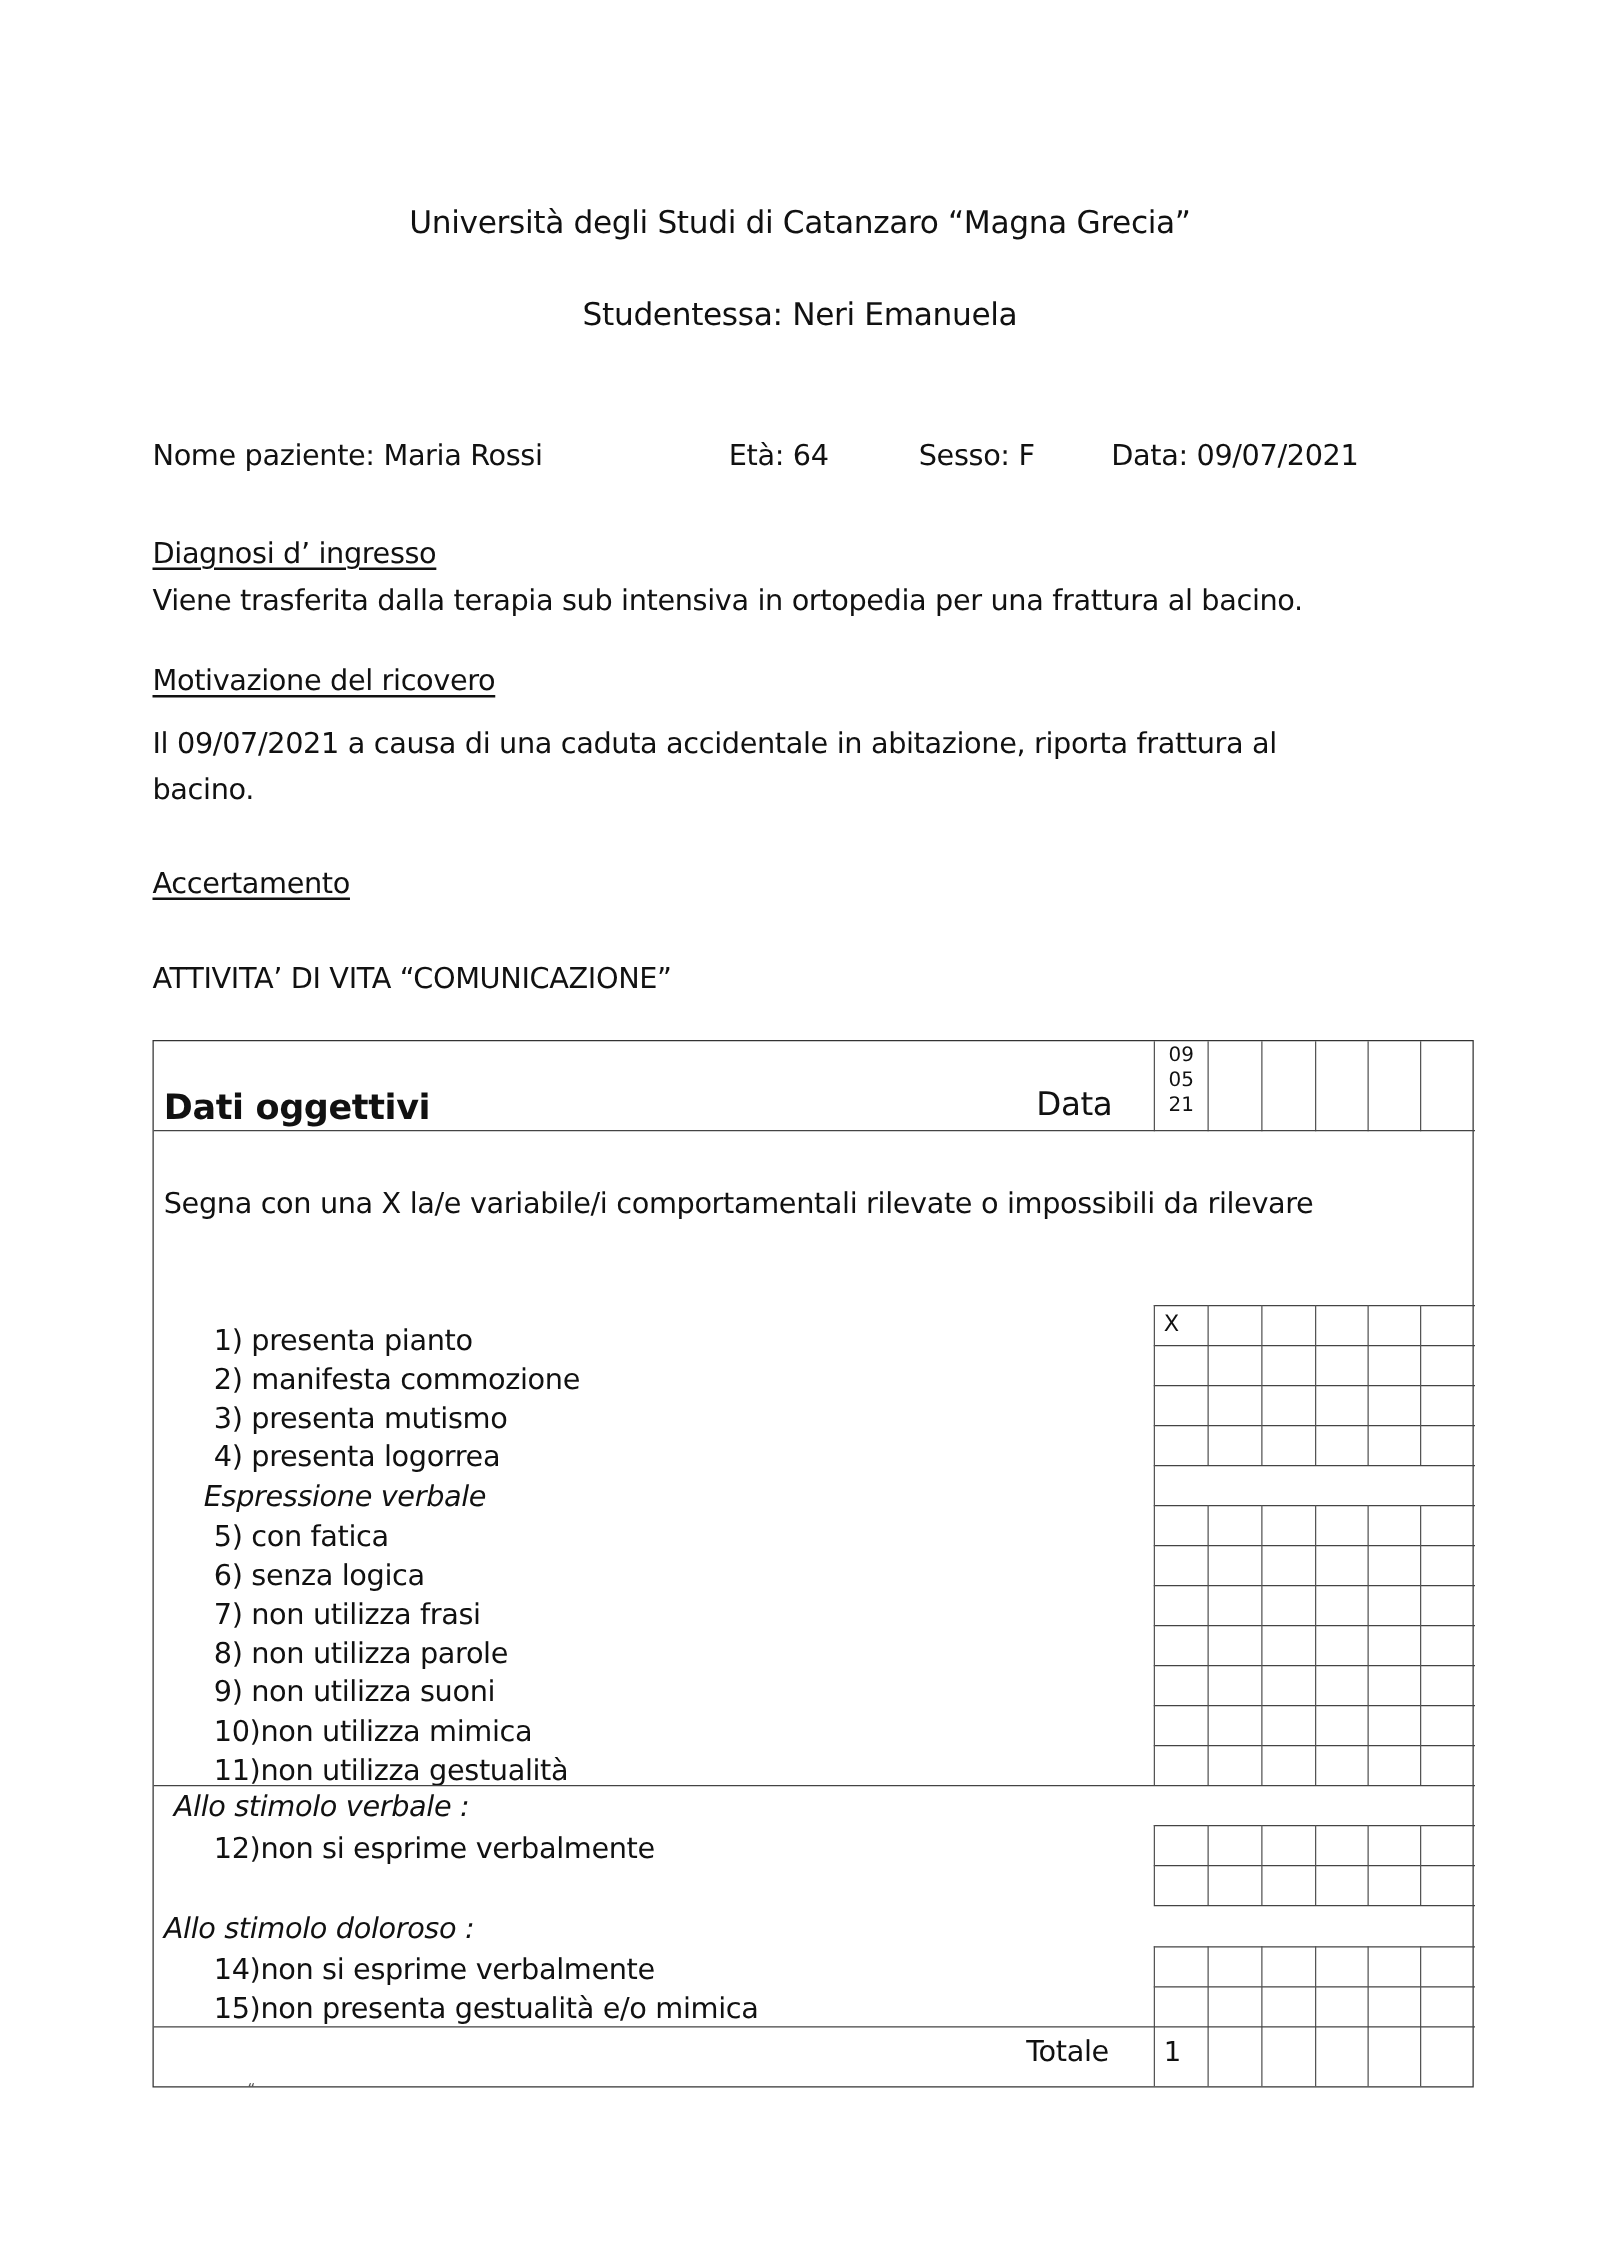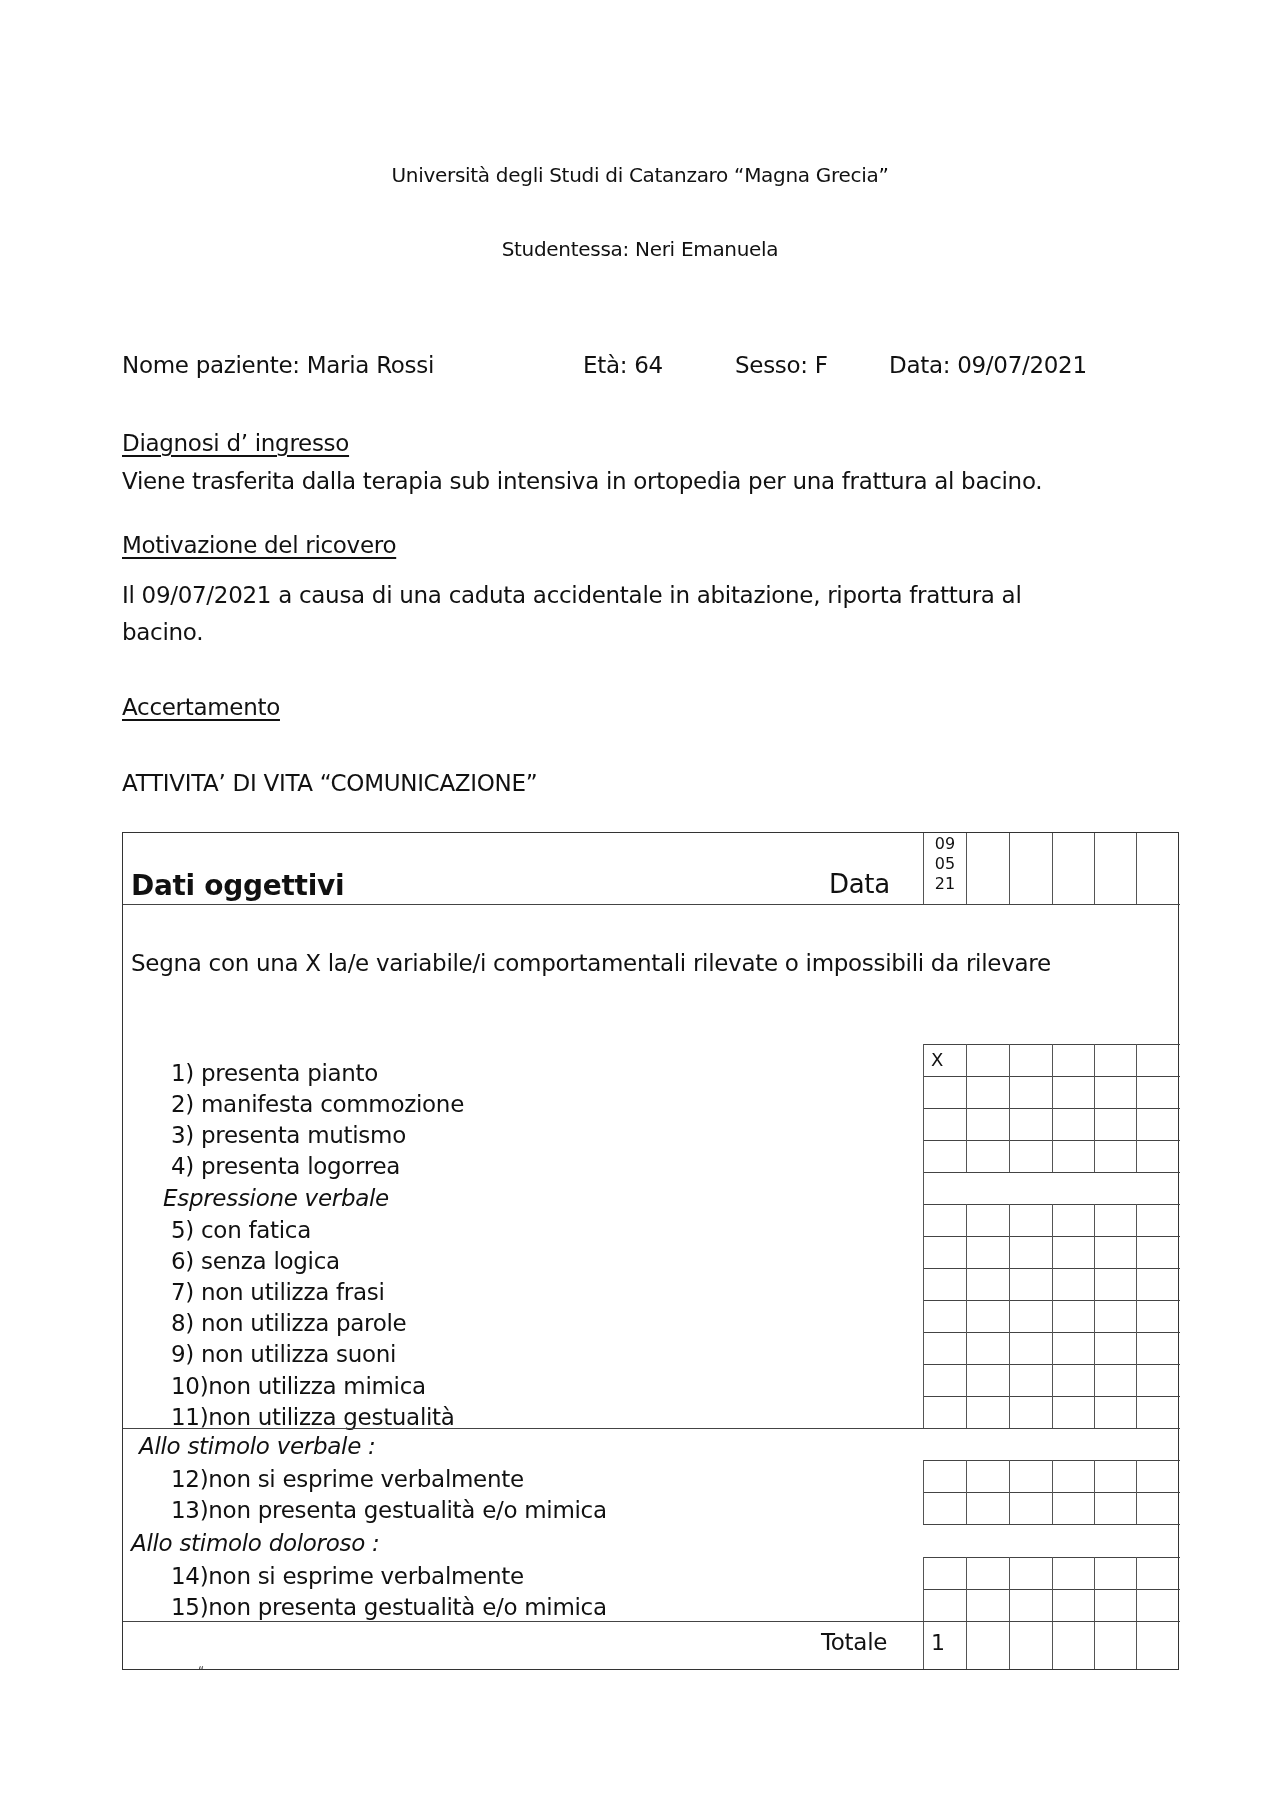--- a/index.html
+++ b/index.html
@@ -1,21 +1,21 @@
 <!DOCTYPE html>
 <html><head>
 <meta charset="utf-8">
 <style>
   html, body { margin: 0; padding: 0; background: #ffffff; }
   body {
     width: 1280px; height: 1811px; position: relative; overflow: hidden;
     font-family: "DejaVu Sans", sans-serif; color: #111111;
   }
   .page { position: absolute; left: 0; top: 0; width: 1280px; height: 1811px; }
-  .hdr { position: absolute; left: 0; width: 1280px; text-align: center; font-size: 20px; letter-spacing: -0.3px; }
+  .hdr { position: absolute; left: 0; width: 1280px; text-align: center; font-size: 25px; letter-spacing: -0.3px; }
   .abs { position: absolute; font-size: 23px; white-space: nowrap; letter-spacing: -0.3px; }
   .u { text-decoration: underline; text-underline-offset: 4px; }
   .bold { font-weight: bold; }
   .it { font-style: italic; }
 
   
   .tbl { position: absolute; left: 122px; top: 832px; width: 1057px; height: 838px; border: 1.5px solid #333; box-sizing: border-box; }
   .hline { position: absolute; height: 0; border-top: 1.5px solid #444; }
   .vline { position: absolute; width: 0; border-left: 1.5px solid #555; }
   .cell-txt { position: absolute; font-size: 16px; color: #111; }
@@ -107,21 +107,20 @@
     <div class="vline" style="left:971px; top:371px; height:224px;"></div>
     <div class="vline" style="left:1013px; top:371px; height:224px;"></div>
 
     <div class="cell-txt" style="left:808px; top:216px; font-size:18px;">X</div>
 
     <div class="hline" style="left:0; top:595px; width:1057px;"></div>
 
     <div class="row-lbl it" style="left:16px; top:600px;">Allo  stimolo verbale :</div>
     <div class="hline" style="left:800px; top:627px; width:257px;"></div>
     <div class="row-lbl" style="left:48px; top:633px;">12)non si esprime verbalmente</div>
-    <div class="row-lbl" style="left:48px; top:664px;">13)non presenta gestualità e/o mimica</div>
     <div class="hline" style="left:800px; top:659px; width:257px;"></div>
     <div class="hline" style="left:800px; top:691px; width:257px;"></div>
     <div class="vline" style="left:800px; top:627px; height:64px;"></div>
     <div class="vline" style="left:843px; top:627px; height:64px;"></div>
     <div class="vline" style="left:886px; top:627px; height:64px;"></div>
     <div class="vline" style="left:929px; top:627px; height:64px;"></div>
     <div class="vline" style="left:971px; top:627px; height:64px;"></div>
     <div class="vline" style="left:1013px; top:627px; height:64px;"></div>
 
     <div class="row-lbl it" style="left:8px; top:697px;">Allo  stimolo doloroso :</div>

